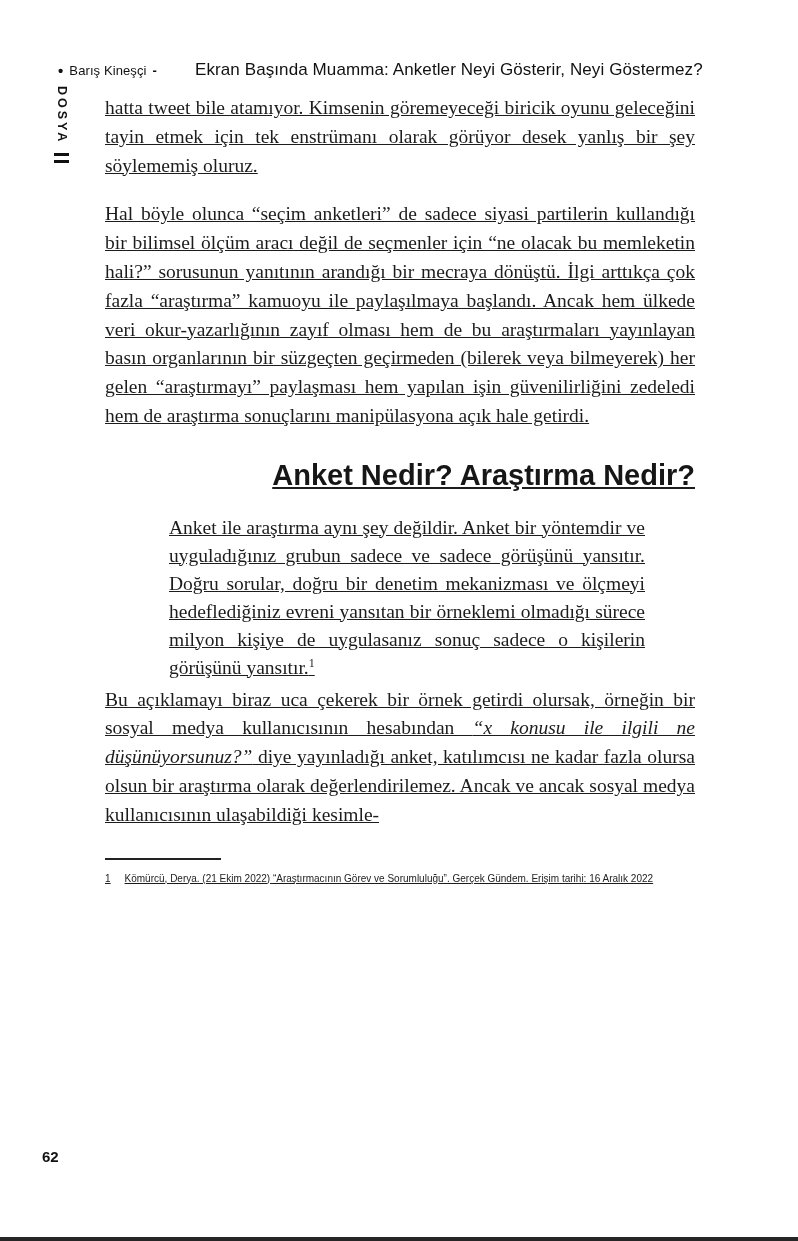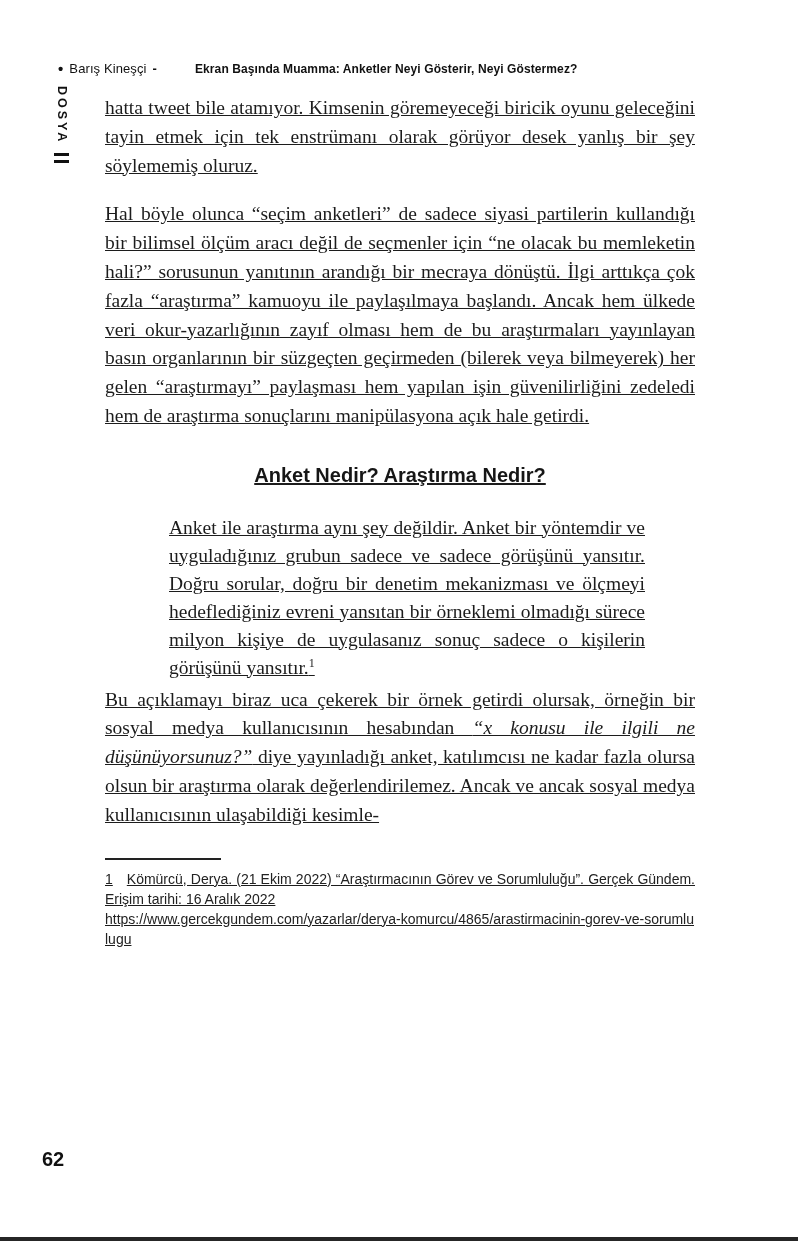--- a/index.html
+++ b/index.html
@@ -26,21 +26,21 @@
     letter-spacing: 0.1px;
     white-space: nowrap;
     display: flex;
     align-items: baseline;
     gap: 6px;
     color: #111;
   }
   .header-bullet { font-size: 15px; line-height: 1; position: relative; top: 1px; }
   .header-author { font-weight: 400; }
   .header-sep { font-weight: 700; }
-  .header-title { font-weight: 700; font-size: 12px; padding-left: 32px; }
+  .header-title { font-weight: 400; font-size: 17px; padding-left: 32px; }
 
   
   .margin-label {
     position: absolute;
     left: 54px;
     top: 86px;
     display: flex;
     flex-direction: column;
     align-items: center;
   }
@@ -65,61 +65,61 @@
     font-size: 19.5px;
     line-height: 28.8px;
     text-align: justify;
     hyphens: auto;
     text-decoration: underline;
     -webkit-hyphens: auto;
   }
   .content p { margin: 0 0 20px 0; }
   .section-heading {
     font-family: "Liberation Sans", sans-serif;
-    font-size: 20px;
+    font-size: 29px;
     font-weight: bold;
     color: #161616;
     margin: 30px 0 14px 0;
-    text-align: center;
+    text-align: right;
     letter-spacing: 0;
   }
   blockquote {
     margin: 24px 50px 4px 64px;
     font-size: 19.5px;
     line-height: 28px;
     text-align: justify;
   }
   blockquote sup { font-size: 12px; line-height: 0; }
   .italic { font-style: italic; }
 
   
   .footnote {
     margin-top: 28px;
     font-family: "Liberation Sans", sans-serif;
-    font-size: 14px;
+    font-size: 10px;
     line-height: 20px;
     text-align: justify;
     color: #222;
   }
   .fn-rule {
     width: 116px;
     height: 0;
     border-top: 2px solid #222;
     margin-bottom: 9px;
   }
   .fn-marker { padding-right: 14px; }
   .fn-url { word-break: break-all; }
 
   
   .page-number {
     position: absolute;
     left: 42px;
     top: 1148px;
     font-family: "Liberation Sans", sans-serif;
-    font-size: 20px;
+    font-size: 15px;
     font-weight: bold;
     color: #111;
     text-align: center;
   }
 
   
   .bottom-edge {
     position: absolute;
     left: 0;
     bottom: 0;
@@ -155,21 +155,20 @@
     <h2 class="section-heading">Anket Nedir? Araştırma Nedir?</h2>
 
 
     <blockquote><span>Anket ile araştırma aynı şey değildir. Anket bir yöntemdir ve uyguladığınız grubun sadece ve sadece görüşünü yansıtır. Doğru sorular, doğru bir denetim mekanizması ve ölçmeyi hedeflediğiniz evreni yansıtan bir örneklemi olmadığı sürece milyon kişiye de uygulasanız sonuç sadece o kişilerin görüşünü yansıtır.</span><sup>1</sup></blockquote>
 
     <p><span>Bu açıklamayı biraz uca çekerek bir örnek getirdi olursak, örneğin bir sosyal medya kullanıcısının hesabından </span><span class="italic">“x konusu ile ilgili ne düşünüyorsunuz?”</span><span> diye yayınladığı anket, katılımcısı ne kadar fazla olursa olsun bir araştırma olarak değerlendirilemez. Ancak ve ancak sosyal medya kullanıcısının ulaşabildiği kesimle-</span></p>
 
     <div class="footnote">
       <div class="fn-rule"></div>
       <div class="fn-line"><span class="fn-marker">1</span><span>Kömürcü, Derya. (21 Ekim 2022) “Araştırmacının Görev ve Sorumluluğu”. Gerçek Gündem. Erişim tarihi: 16 Aralık 2022</span></div>
-      <div class="fn-url">https://www.gercekgundem.com/yazarlar/derya-komurcu/4865/arastirmacinin-gorev-ve-sorumlulugu</div>
     </div>
   </main>
 
   <div class="page-number">62</div>
 
   <div class="bottom-edge"></div>
 
 </div>
 
 </body></html>

